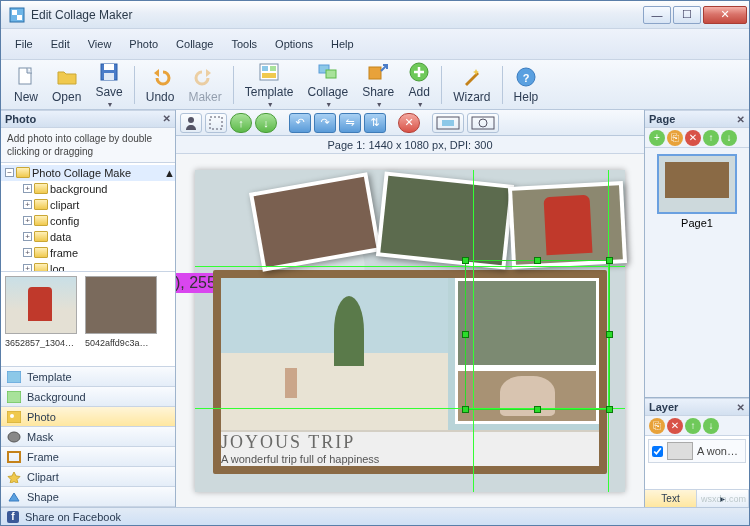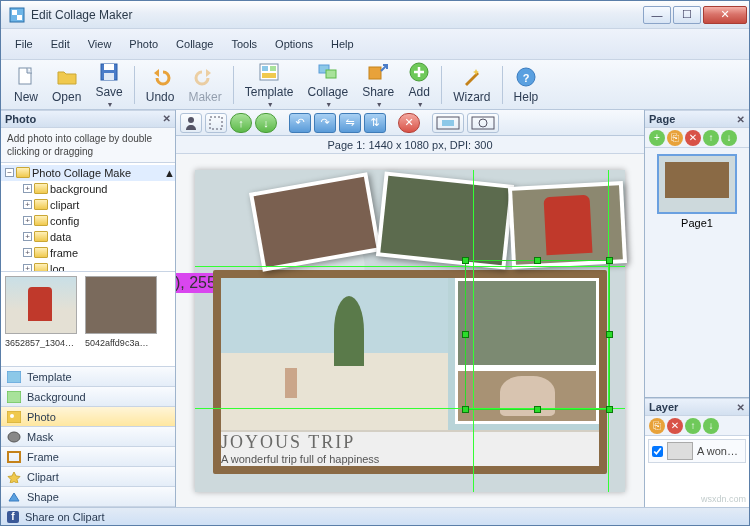--- a/index.html
+++ b/index.html
@@ -453,23 +453,27 @@
           <div class="minibtn" style="background:#6fc95a">↑</div>
           <div class="minibtn" style="background:#6fc95a">↓</div>
         </div>
         <div class="layerlist">
           <div class="layerrow">
             <input type="checkbox" checked="" style="">
             <div class="lprev"></div>
             <span style="overflow:hidden;text-overflow:ellipsis;white-space:nowrap;flex:1">A wonderful trip full of happiness</span>
           </div>
         </div>
+        <div class="tabstrip">
+          <div class="tab active">Text</div>
+          <div class="tab">▸</div>
+        </div>
       </div>
     </div>
   </div>
 
   <div class="statusbar">
     <div class="fb">f</div>
-    <span>Share on Clipart</span>
+    <span>Share on Facebook</span>
   </div>
 
   <div class="watermark">wsxdn.com</div>
 </div>
 
 </body></html>

